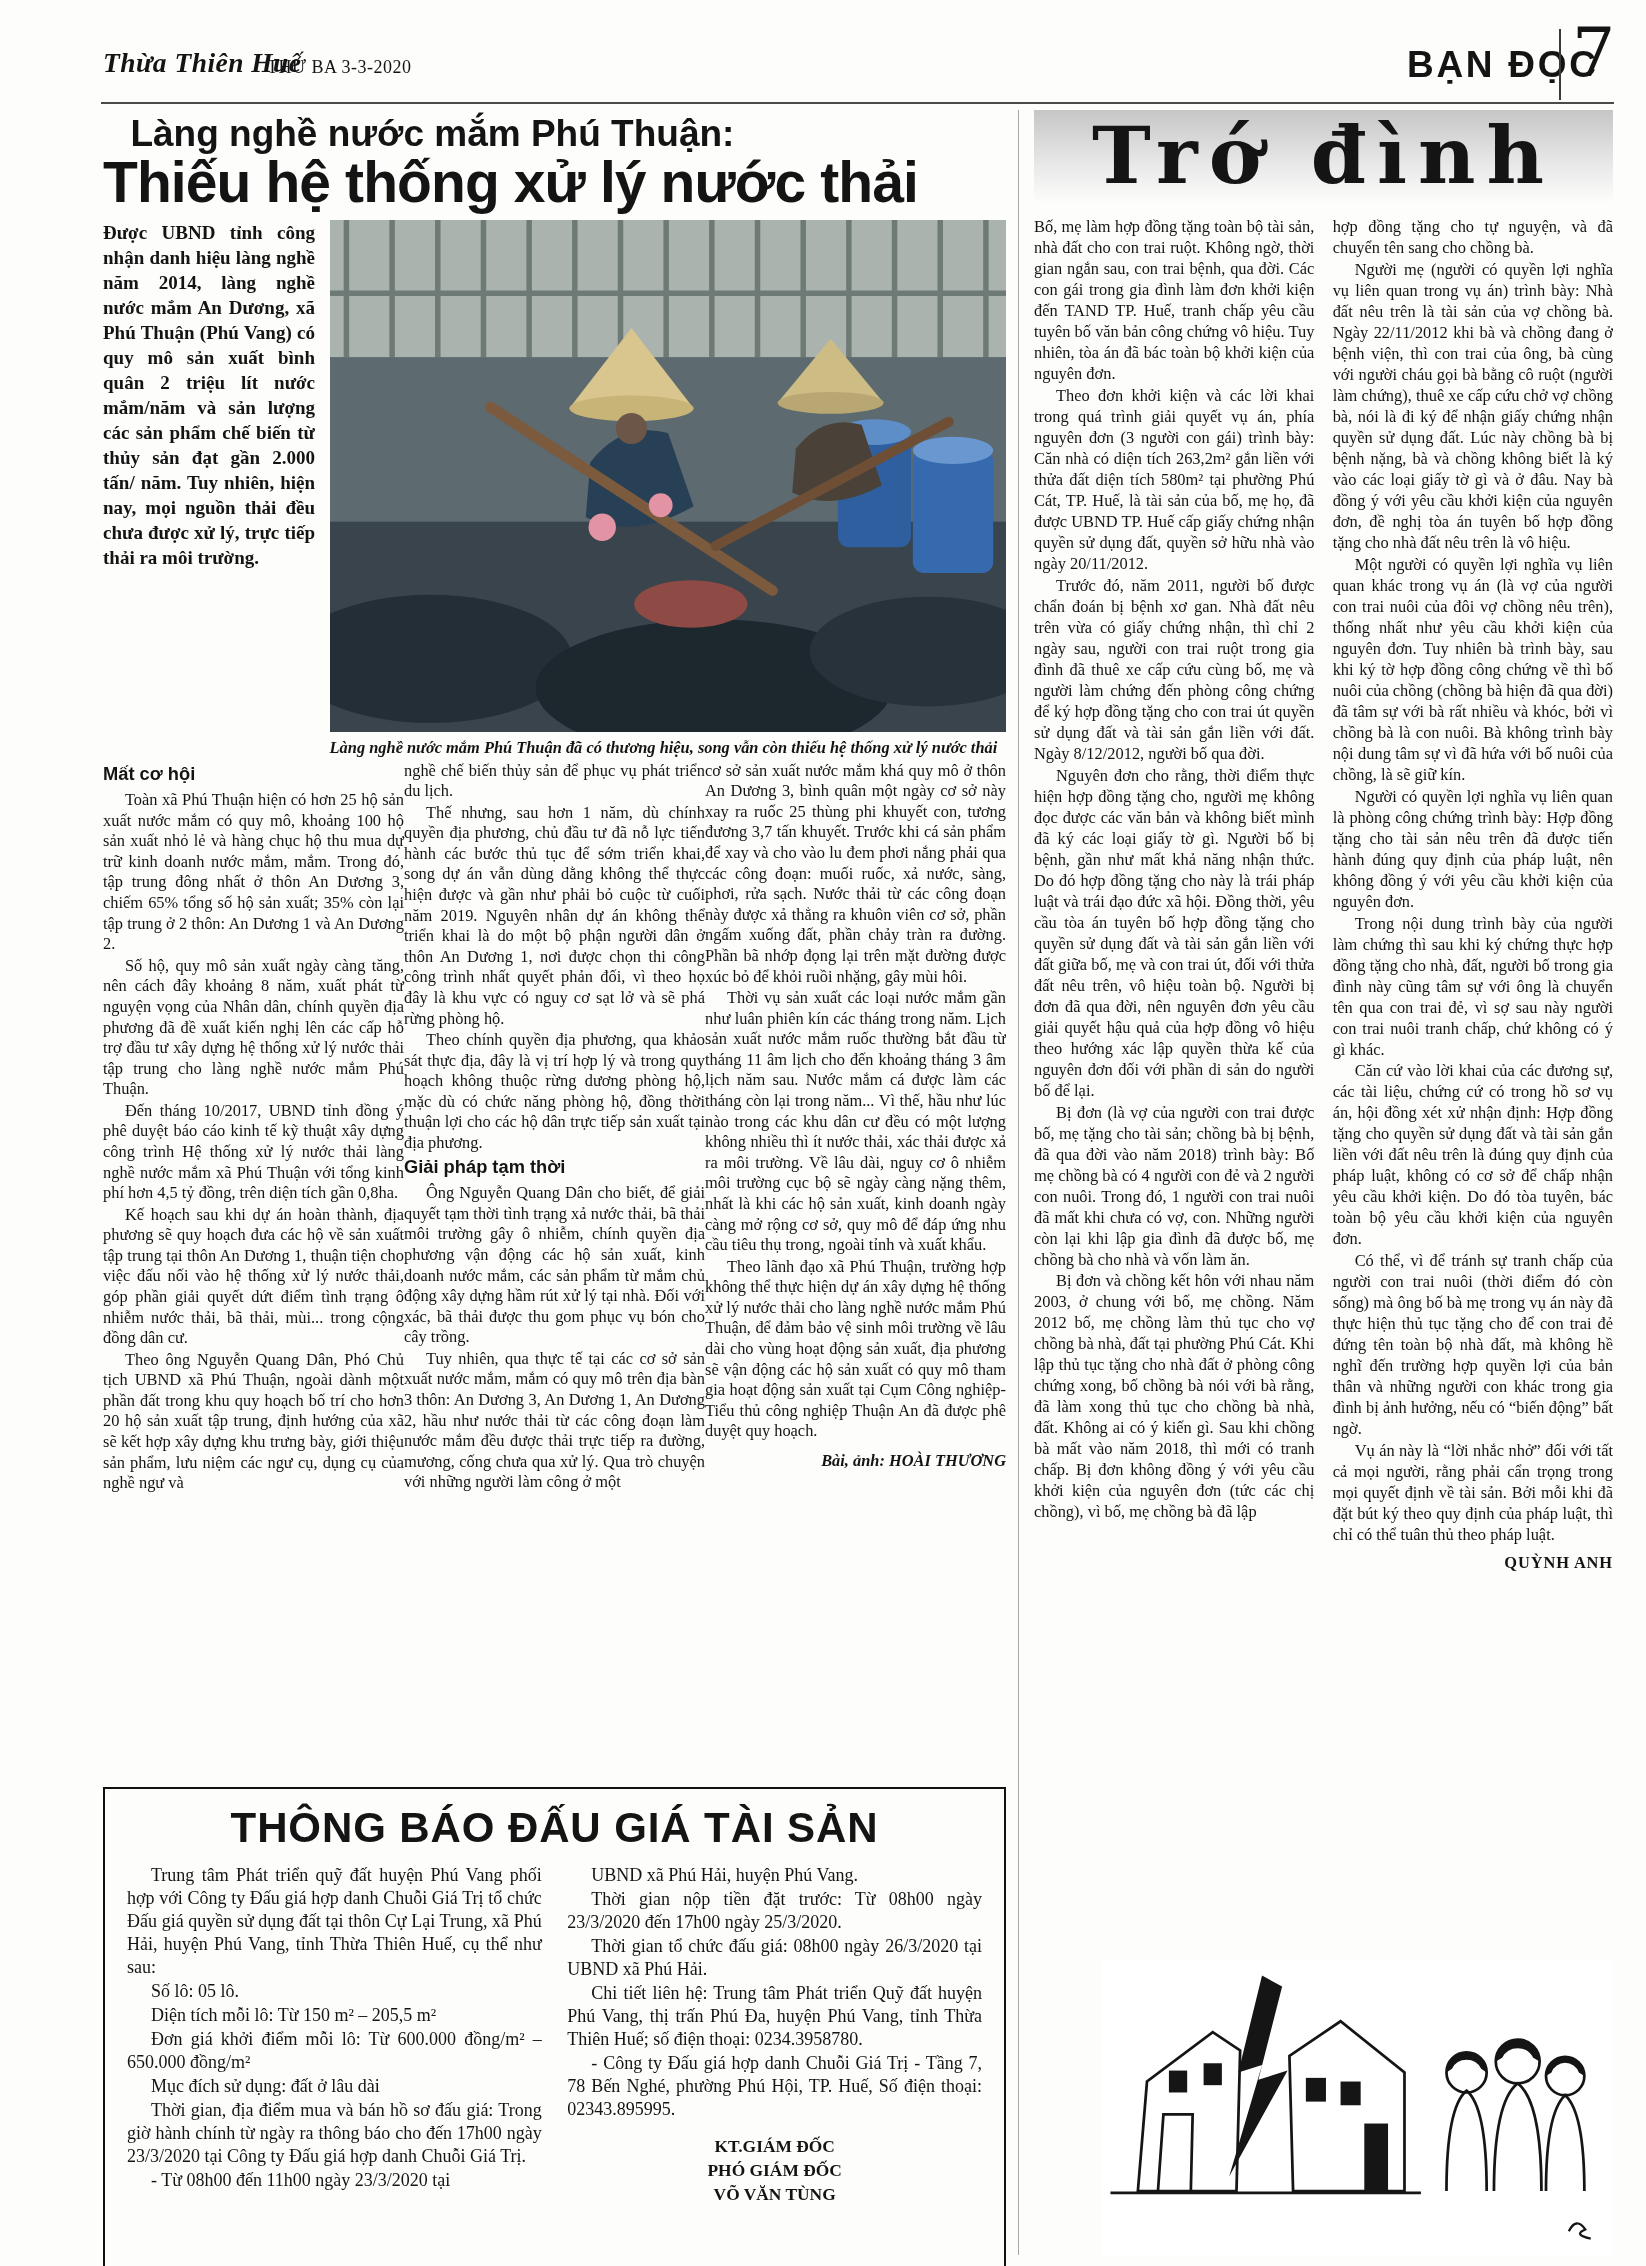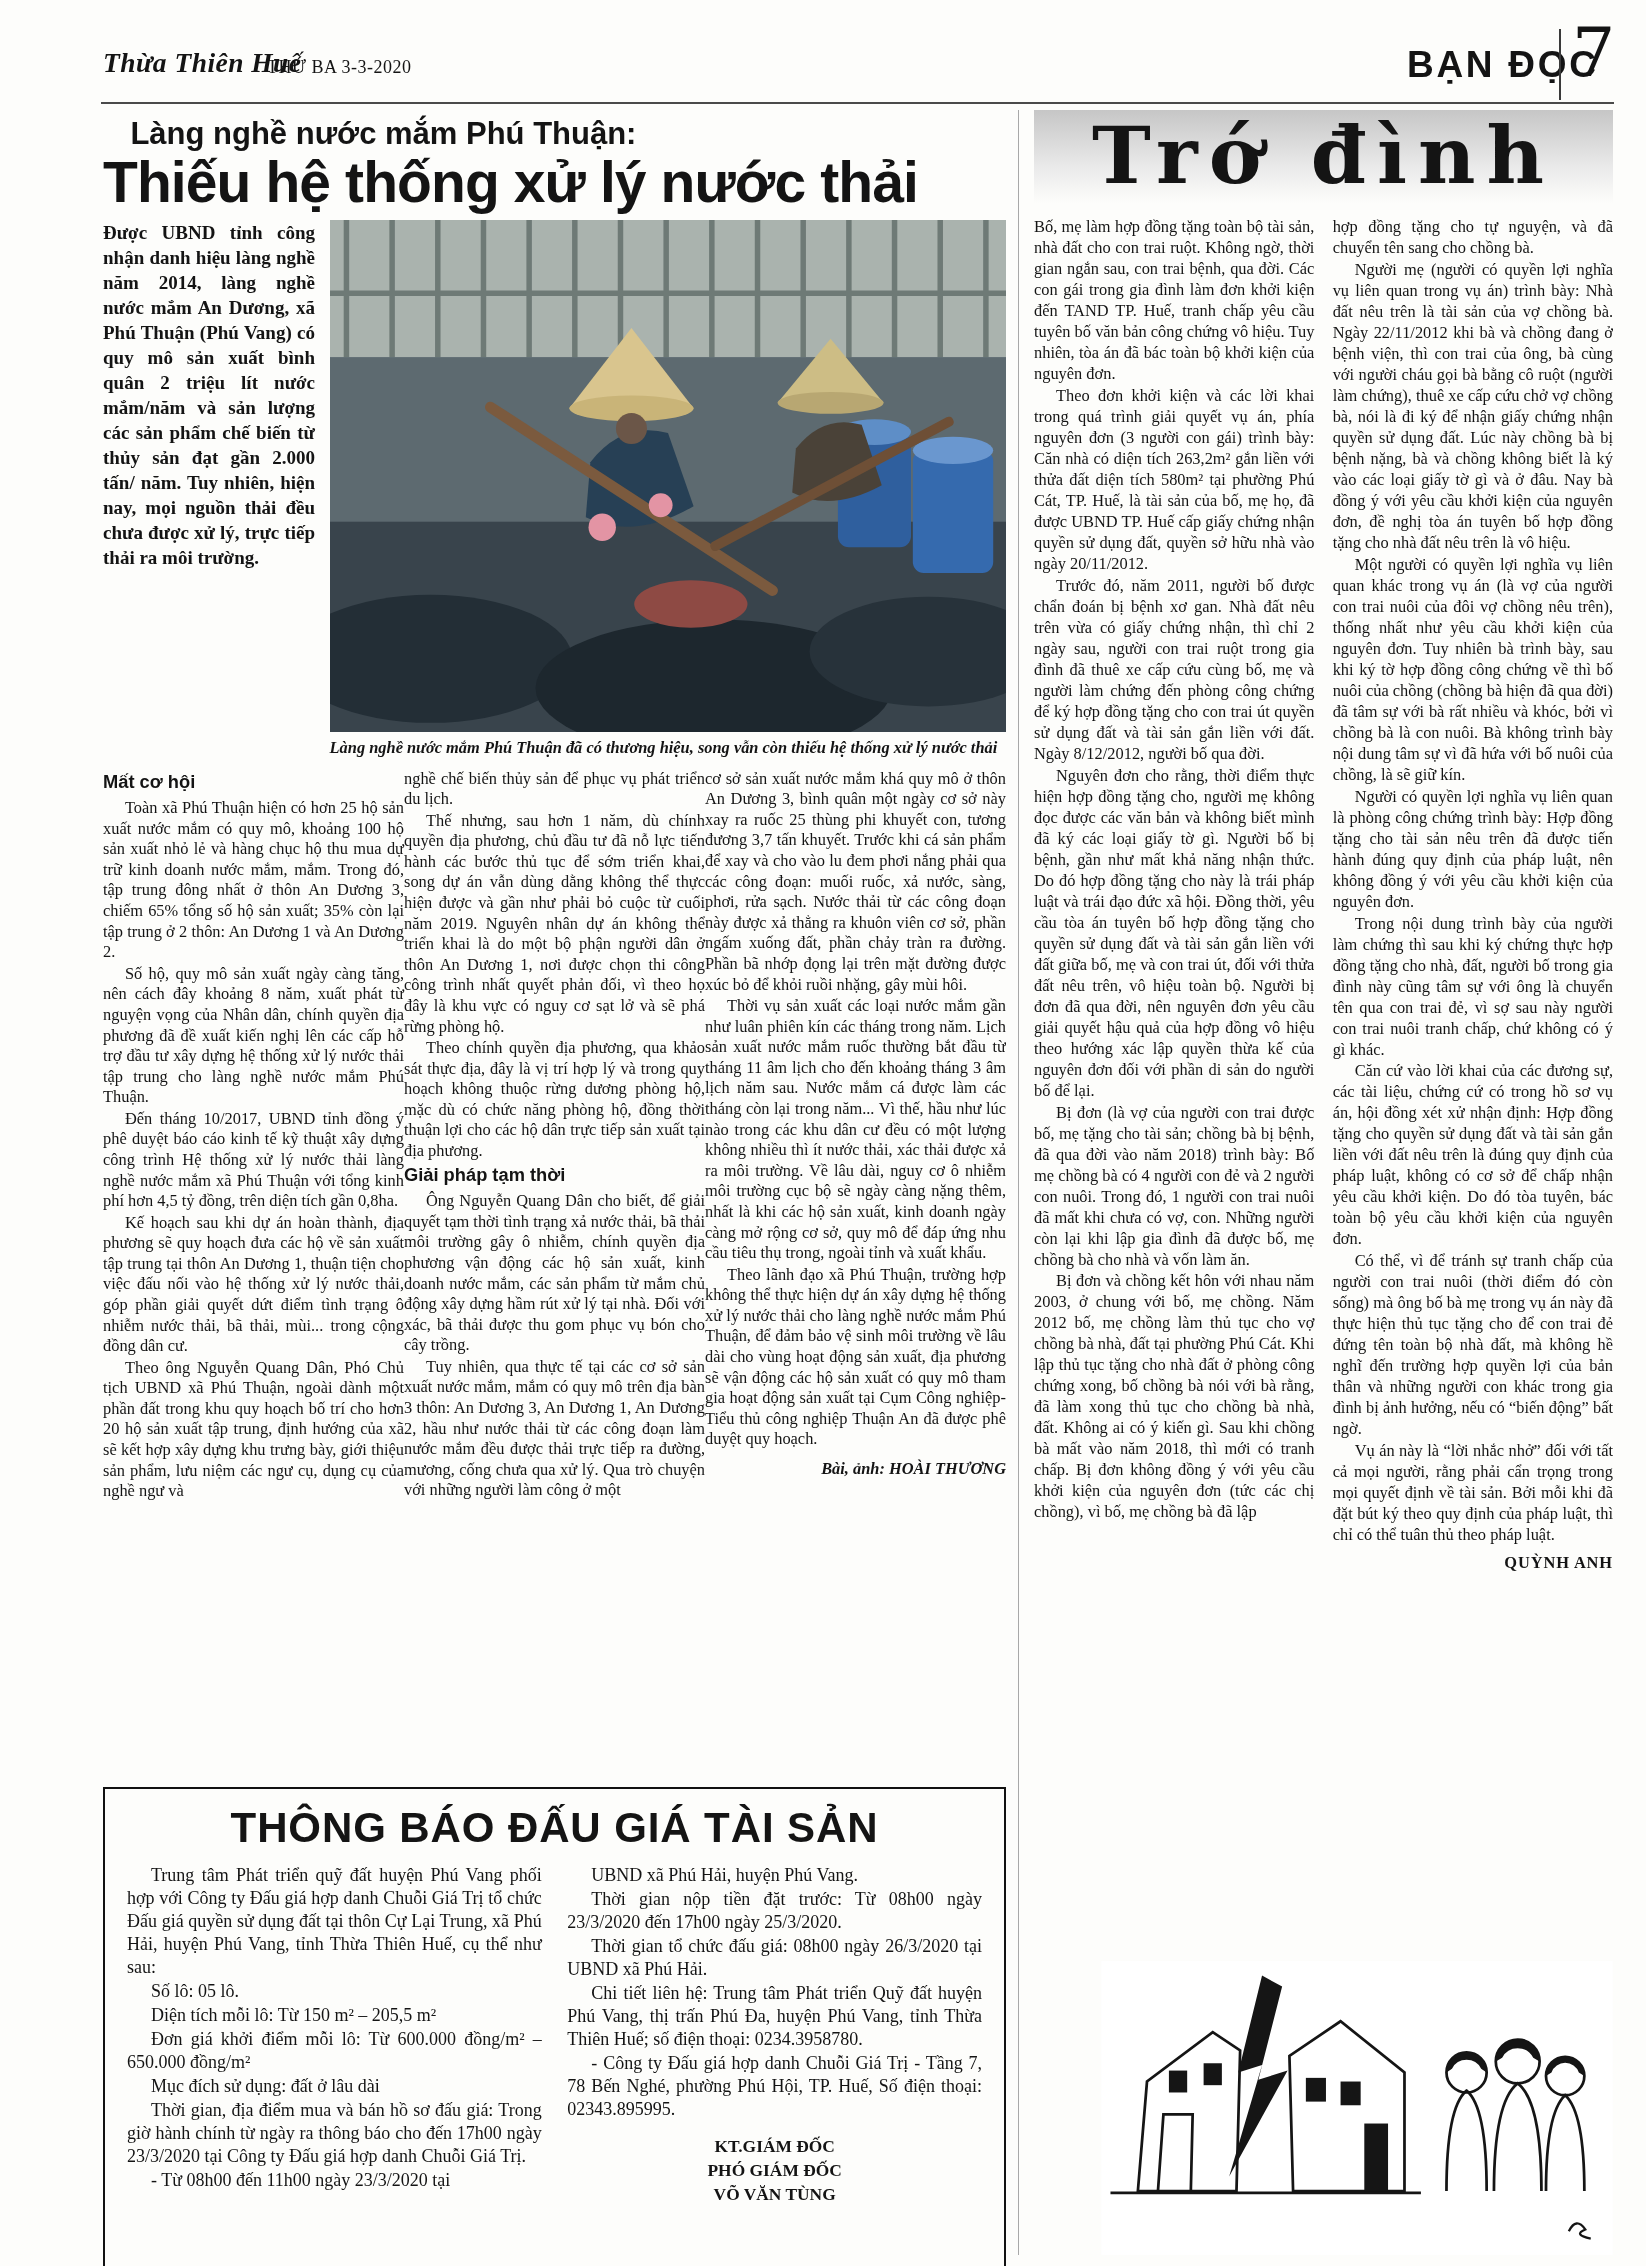--- a/index.html
+++ b/index.html
@@ -14,28 +14,28 @@
   .masthead { position:absolute; left:103px; top:48px; font:bold italic 27.4px "Liberation Serif", serif; letter-spacing:0.5px; }
   .issue-date { position:absolute; left:267px; top:57px; font-size:18px; letter-spacing:0.5px; }
   .section-name { position:absolute; left:1407px; top:44px; font-family:"Liberation Sans", sans-serif; font-weight:bold; font-size:37px; letter-spacing:2.7px; }
   .header-vbar { position:absolute; left:1559px; top:29px; width:1.8px; height:71px; background:#3a3a3a; }
   .page-number { position:absolute; left:1572px; top:12.8px; font-family:"DejaVu Serif", serif; font-size:68px; }
   .header-rule { position:absolute; left:101px; top:102px; width:1513px; height:1.8px; background:#4a4a4a; }
   .col-divider { position:absolute; left:1018px; top:110px; width:0.9px; height:2145px; background:#a8a8a8; }
 
   
   .main-article { position:absolute; left:103px; top:115px; width:903px; }
-  .kicker { font-family:"Liberation Sans", sans-serif; font-weight:bold; font-size:31px; line-height:38px; padding-left:27.4px; }
+  .kicker { font-family:"Liberation Sans", sans-serif; font-weight:bold; font-size:37px; line-height:38px; padding-left:27.4px; }
   .headline { font-family:"Liberation Sans", sans-serif; font-weight:bold; font-size:57px; line-height:58px; letter-spacing:-0.9px; }
   .lead-row { display:flex; gap:14.6px; margin-top:9.1px; }
   .lead { width:212px; font-weight:bold; font-size:19px; line-height:25px; text-align:justify; }
   .photo-fig { width:676px; }
   .photo-fig svg { display:block; width:676px; height:512px; background:#8f9ba0; }
   .caption { font-style:italic; font-weight:bold; font-size:16.4px; line-height:20px; margin-top:5.5px; }
-  .body-cols { display:flex; margin-top:11px; height:994px; overflow:hidden; }
+  .body-cols { display:flex; margin-top:3px; height:994px; overflow:hidden; }
   .body-cols .col { flex:1; min-width:0; }
   p.para { font-size:16.4px; line-height:20.6px; text-align:justify; text-indent:22px; margin-bottom:0.9px; }
   p.para.cont { text-indent:0; }
   .subhead { font-family:"Liberation Sans", sans-serif; font-weight:bold; font-size:18.3px; line-height:24px; margin:1.8px 0 3.7px; }
   .byline { font-weight:bold; font-style:italic; font-size:16.4px; text-align:right; margin-top:9.1px; }
 
   
   .side-article { position:absolute; left:1034px; top:110px; width:579px; }
   .side-headline-wrap { background:linear-gradient(180deg,#c6c6c6 0%,#e9e9e9 60%,#fdfdfb 100%); padding:3.7px 0 5.5px; }
   .side-headline { font-family:"DejaVu Serif", serif; font-weight:bold; font-size:79px; line-height:84px; letter-spacing:11px; text-align:center; }

